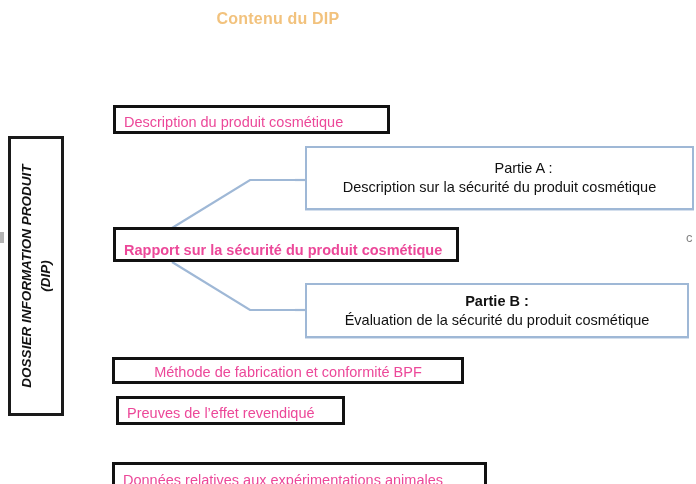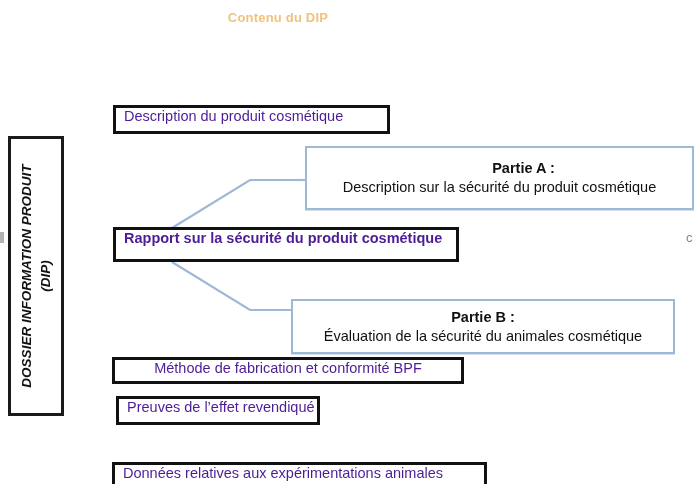--- a/index.html
+++ b/index.html
@@ -20,21 +20,21 @@
     overflow: hidden;
   }
 
   
   .slide-title {
     position: absolute;
     left: 0;
     top: 10px;
     width: 556px;
     text-align: center;
-    font-size: 13px;
+    font-size: 16px;
     font-weight: bold;
     letter-spacing: 0.2px;
     color: #f2c27d;
   }
 
   
   .spine-box {
     position: absolute;
     left: 8px;
     top: 136px;
@@ -89,22 +89,22 @@
     opacity: .8;
   }
 
   
   .bbox {
     position: absolute;
     border: 3px solid #111111;
     background: #ffffff;
     box-sizing: border-box;
     display: flex;
-    align-items: flex-start;
-    color: #4c1d95;
+    align-items: flex-end;
+    color: #ec4899;
     font-size: 14.5px;
     line-height: 1.15;
     padding: 0 8px;
     white-space: nowrap;
   }
 
   
   .blbox {
     position: absolute;
     border: 2px solid #9fb8d6;
@@ -157,38 +157,38 @@
 
   <div class="edge-tick"></div>
   <div class="edge-glyph">c</div>
   <div class="edge-blob"></div>
 
   <div class="bbox" style="left:113px; top:105px; width:277px; height:29px;">
     <span>Description du produit cosmétique</span>
   </div>
 
   <div class="blbox" style="left:305px; top:146px; width:389px; height:64px;">
-    <div style="font-weight:bold;margin-left:48px;">Partie A :</div>
+    <div style="font-weight:normal;margin-left:48px;">Partie A :</div>
     <div>Description sur la sécurité du produit cosmétique</div>
   </div>
 
   <div class="bbox" style="left:113px; top:227px; width:346px; height:35px;font-weight:bold;">
     <span>Rapport sur la sécurité du produit cosmétique</span>
   </div>
 
-  <div class="blbox" style="left:291px; top:283px; width:384px; height:55px;margin-top:16px;">
+  <div class="blbox" style="left:305px; top:283px; width:384px; height:55px;">
     <div style="font-weight:bold;">Partie B :</div>
-    <div>Évaluation de la sécurité du animales cosmétique</div>
+    <div>Évaluation de la sécurité du produit cosmétique</div>
   </div>
 
   <div class="bbox" style="left:112px; top:357px; width:352px; height:27px; justify-content:center;">
     <span>Méthode de fabrication et conformité BPF</span>
   </div>
 
-  <div class="bbox" style="left:116px; top:396px; width:204px; height:29px;">
+  <div class="bbox" style="left:116px; top:396px; width:229px; height:29px;">
     <span>Preuves de l’effet revendiqué</span>
   </div>
 
   <div class="bbox" style="left:112px; top:442px; width:375px; height:30px;margin-top:20px;">
     <span>Données relatives aux expérimentations animales</span>
   </div>
 
 </div>
 
 </body></html>

